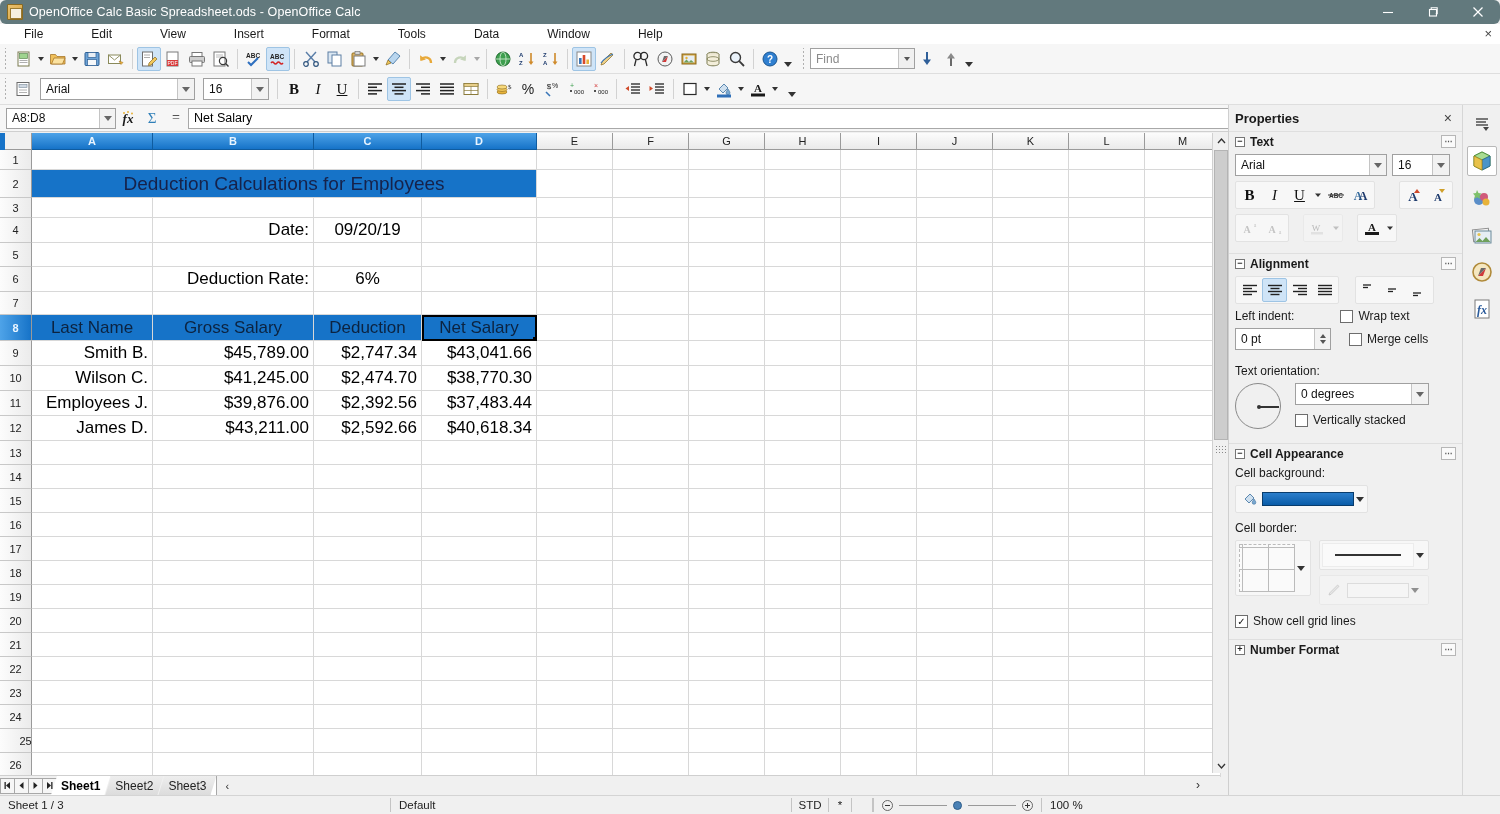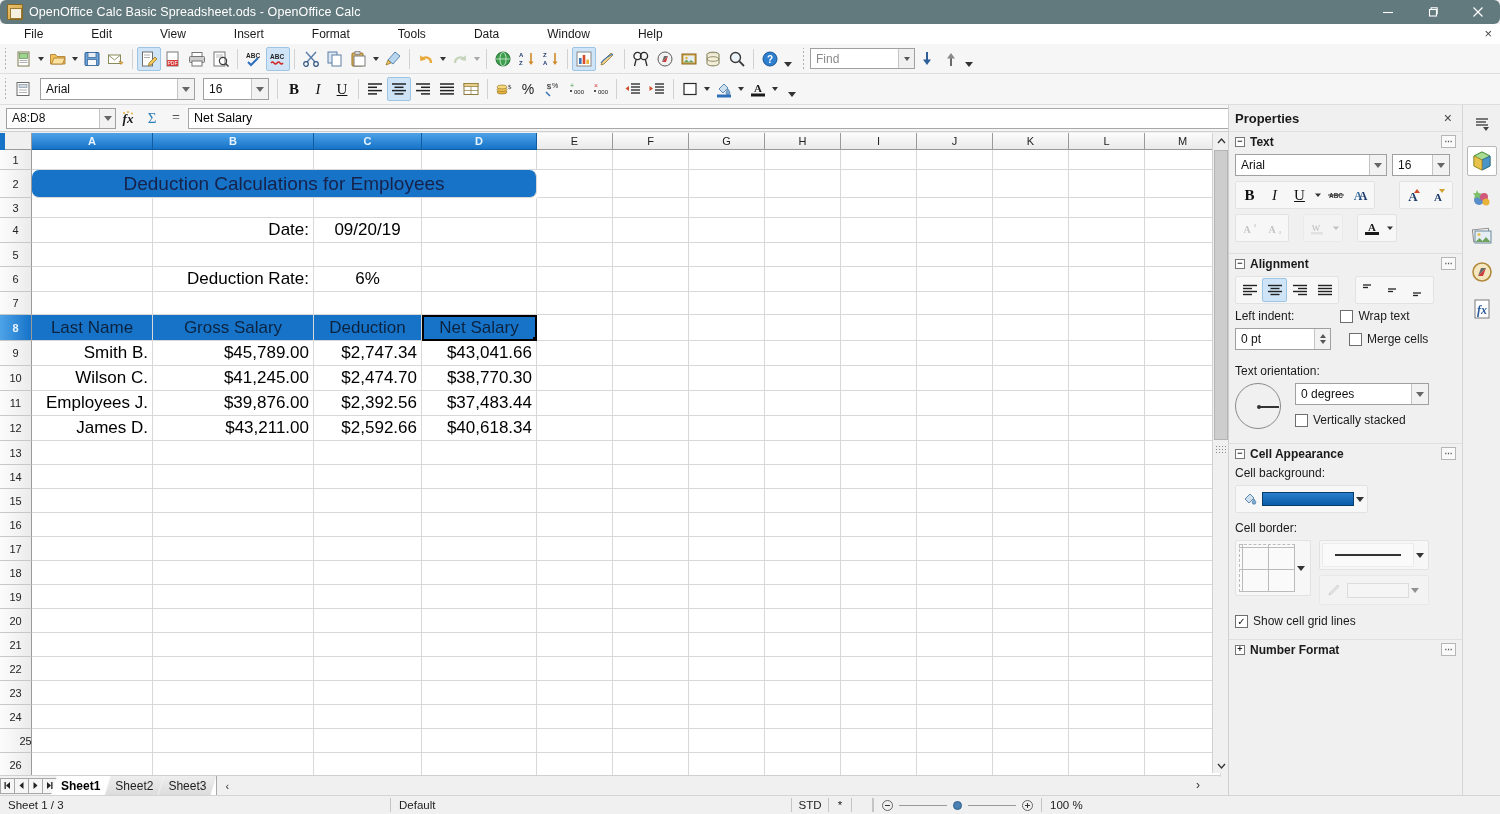--- a/index.html
+++ b/index.html
@@ -154,21 +154,20 @@
     font-size:17px; color:#000; display:flex; align-items:center;
     padding: 0 4px; overflow:hidden; white-space:nowrap; cursor:default;
     background:#fff;
   }
   .cell.r { justify-content:flex-end; }
   .cell.c { justify-content:center; }
   .cell.sel-head { background:#1673c8; color:#0c2340; }
   .cell.title-cell {
     background:#1673c8; color:#16224a; justify-content:center;
     font-size:19px;
-    border-radius:7px;
   }
   .cell.active-cell { outline:2px solid #000; outline-offset:-2px; position:relative; z-index:3; }
   .cell.active-cell::after{
     content:""; position:absolute; right:-3px; bottom:-3px; width:6px; height:6px; background:#000;
   }
 
   
   .vscroll { position:absolute; right:0; top:133px; width:16px; height:640px; background:#f0f0f0;
     border-left:1px solid #d0d0d0; }
   .vs-up, .vs-down { width:16px; height:16px; display:flex; align-items:center; justify-content:center; background:#f0f0f0; }

